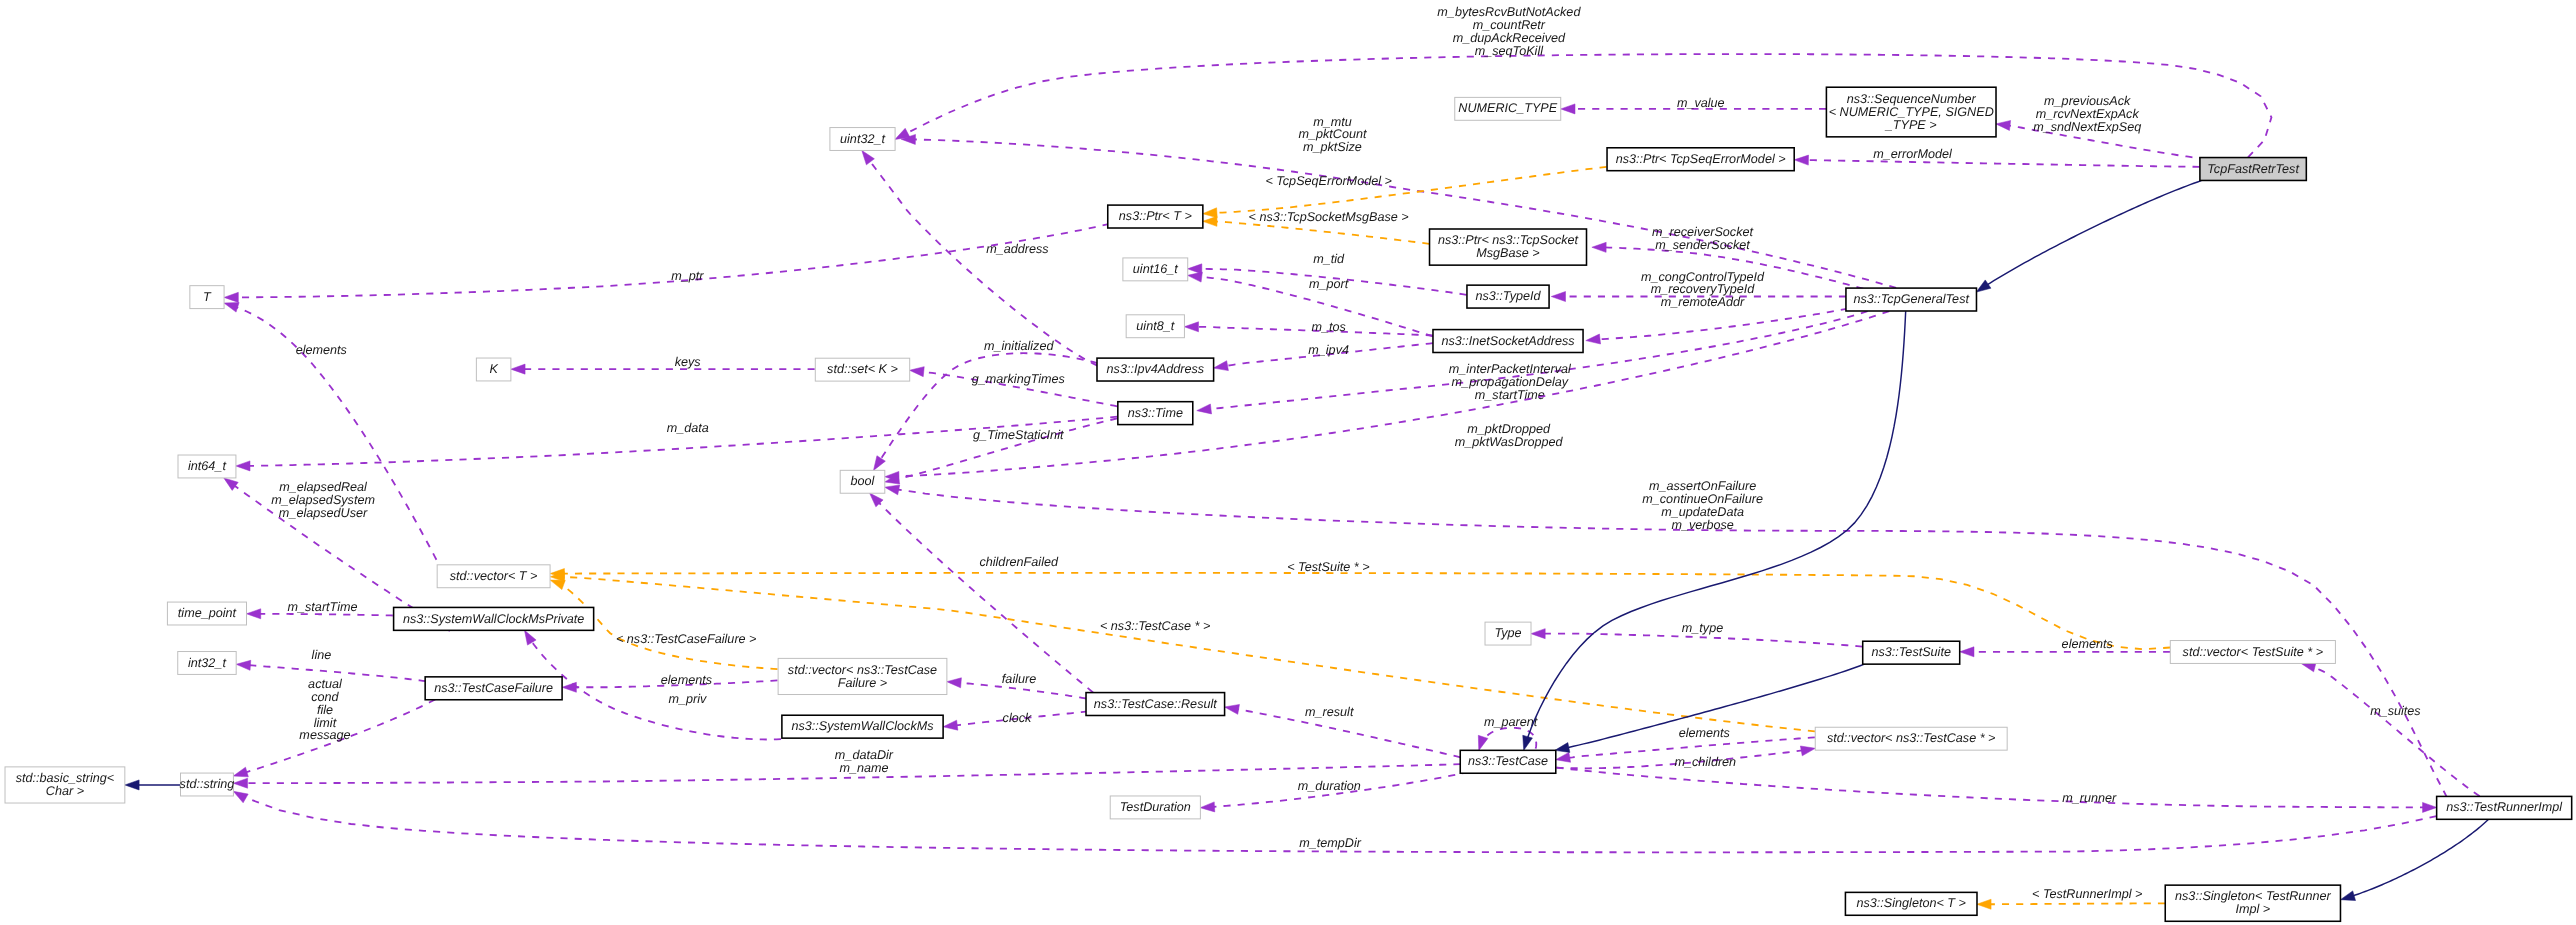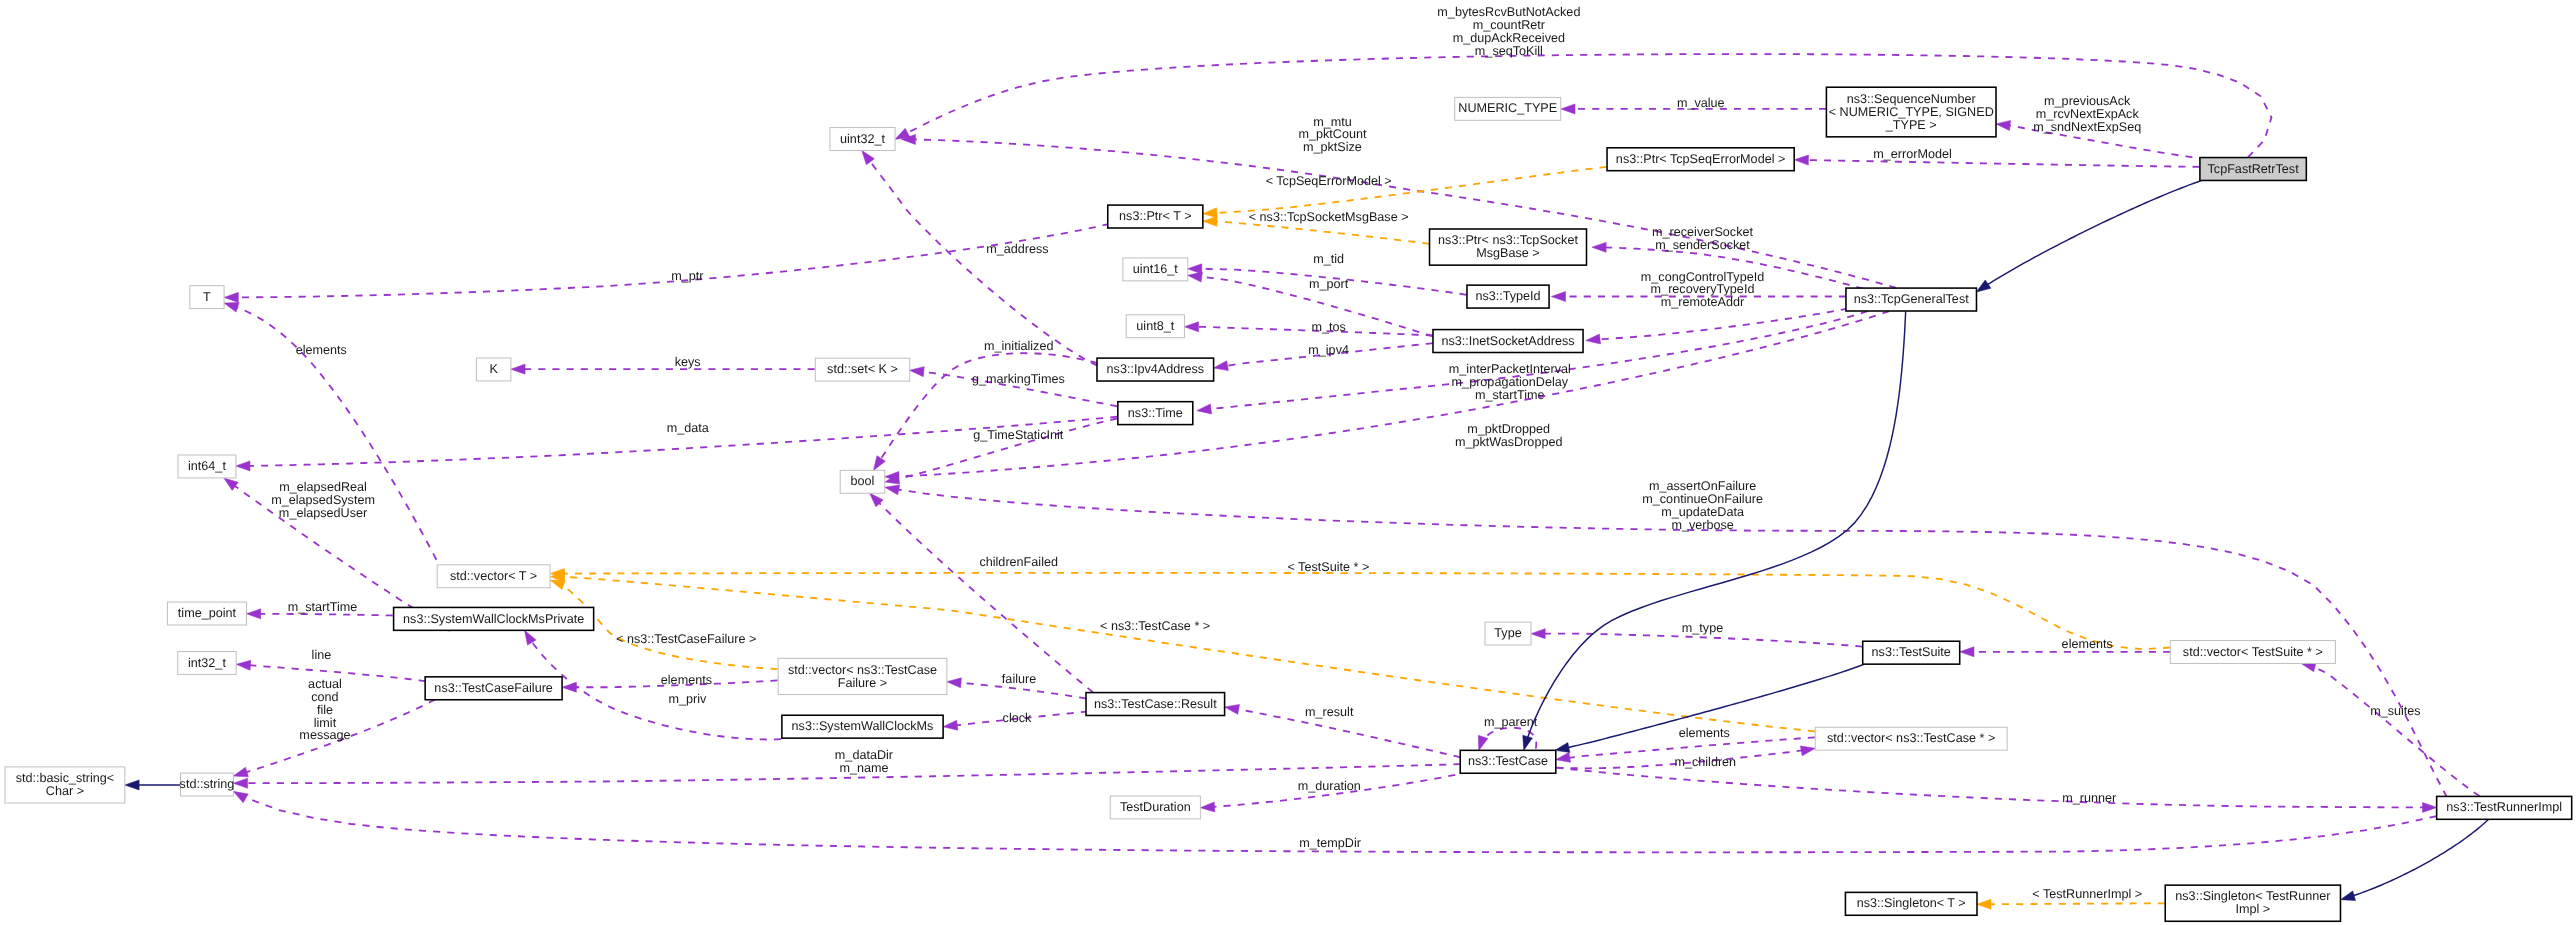--- a/index.html
+++ b/index.html
@@ -1,21 +1,21 @@
 <!DOCTYPE html>
 <html style="font-size:14px"><head>
 <meta charset="utf-8">
 <title>Collaboration diagram for TcpFastRetrTest</title>
 <style>
   html,body{margin:0;padding:0;background:#ffffff;}
   body{font-family:"Liberation Sans",sans-serif;-webkit-font-smoothing:antialiased;text-rendering:geometricPrecision;}
   #canvas{position:relative;width:2576px;height:925px;background:#ffffff;overflow:hidden;}
   svg#diagram{position:absolute;left:0;top:0;width:2576px;height:925px;display:block;}
   svg text{font-family:"Liberation Sans",sans-serif;font-size:14.6px;fill:#1a1a1a;text-anchor:middle;paint-order:stroke;shape-rendering:geometricPrecision;}
-  #canvas{will-change:transform;}
+  #canvas{will-change:transform;font-style:italic;}
 </style>
 </head>
 <body>
 
 <div id="canvas">
 
   <svg id="diagram" xmlns="http://www.w3.org/2000/svg" role="img" aria-label="Collaboration diagram for TcpFastRetrTest" viewBox="0 0 2979 1070" width="2576" height="925">
       <g>
         <g>
           <path d="M2600.00,182.00L2619.06,161.84L2627.12,135.70L2614.75,111.47L2591.60,96.20L2565.56,86.38L2538.54,79.66L2511.03,75.42L2483.29,72.93L2455.50,71.11L2427.68,69.65L2399.86,68.45L2372.02,67.44L2344.18,66.57L2316.34,65.82L2288.49,65.17L2260.65,64.61L2232.80,64.13L2204.95,63.73L2177.10,63.39L2149.25,63.11L2121.40,62.89L2093.54,62.72L2065.69,62.60L2037.84,62.53L2009.99,62.52L1982.13,62.55L1954.28,62.62L1926.43,62.75L1898.58,62.92L1870.72,63.13L1842.87,63.40L1815.02,63.71L1787.17,64.07L1759.32,64.47L1731.47,64.93L1703.63,65.45L1675.78,66.01L1647.93,66.64L1620.09,67.33L1592.25,68.08L1564.41,68.90L1536.57,69.81L1508.73,70.79L1480.90,71.87L1453.07,73.05L1425.25,74.34L1397.44,75.78L1369.63,77.37L1341.83,79.15L1314.05,81.16L1286.30,83.47L1258.58,86.21L1230.93,89.58L1203.49,94.32L1176.47,101.06L1149.89,109.36L1123.77,119.03L1098.12,129.88L1072.91,141.71L1048.07,154.31" fill="none" stroke="#9a32cd" stroke-width="2.1" stroke-dasharray="8.2,8.2"></path>

